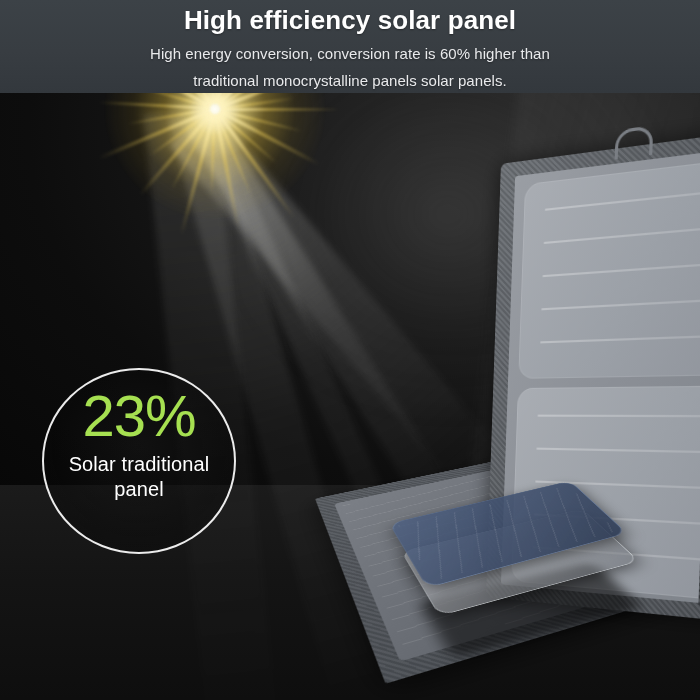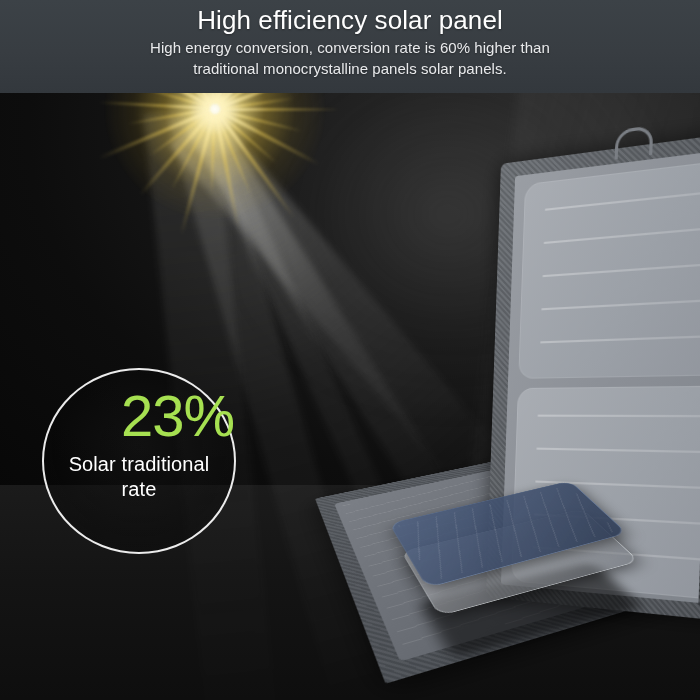--- a/index.html
+++ b/index.html
@@ -20,28 +20,28 @@
     position:absolute;left:0;top:0;width:700px;height:93px;
     background:linear-gradient(180deg,#3c4247 0%,#383d42 55%,#33383d 100%);
     z-index:40;
     text-align:center;
     overflow:hidden;
   }
   .header-title{
     margin:0;
     padding-top:3px;
     font-size:26px;
-    font-weight:400;
+    font-weight:700;
     letter-spacing:.1px;
     color:#ffffff;
     line-height:34px;
     text-shadow:0 1px 2px rgba(0,0,0,.35);
   }
   .header-sub{
-    margin:0;
+    margin:6px;
     font-size:15px;
     font-weight:400;
     color:#e9eaec;
     line-height:21px;
     letter-spacing:.05px;
     text-shadow:0 1px 2px rgba(0,0,0,.35);
   }
 
   
   .scene{
@@ -202,21 +202,20 @@
     text-align:center;
     box-sizing:border-box;
   }
   .badge-value{
     position:absolute;left:0;right:0;top:14px;
     font-size:58px;
     font-weight:400;
     line-height:64px;
     color:#a6e051;
     letter-spacing:-1px;
-    text-align:right;
   }
   .badge-label{
     position:absolute;left:-4px;right:-4px;top:82px;
     font-size:20px;
     font-weight:400;
     line-height:25px;
     color:#ffffff;
     letter-spacing:.1px;
   }
 </style>
@@ -323,18 +322,18 @@
     <div class="layer layer-grey" style="left:397px;top:436px;width:196px;height:104px;
                 transform:perspective(700px) rotateX(58deg) rotateZ(-24deg);transform-origin:50% 0%;"></div>
 
     <div class="layer layer-blue" style="left:385px;top:408px;width:196px;height:104px;
                 transform:perspective(700px) rotateX(58deg) rotateZ(-24deg);transform-origin:50% 0%;"></div>
 
     <div class="badge">
       <div class="badge-value">23%</div>
       <div class="badge-label">
         <span>Solar traditional</span><br>
-        <span>rate</span>
+        <span>panel</span>
       </div>
     </div>
 
   </div>
 </div>
 
 </body></html>

